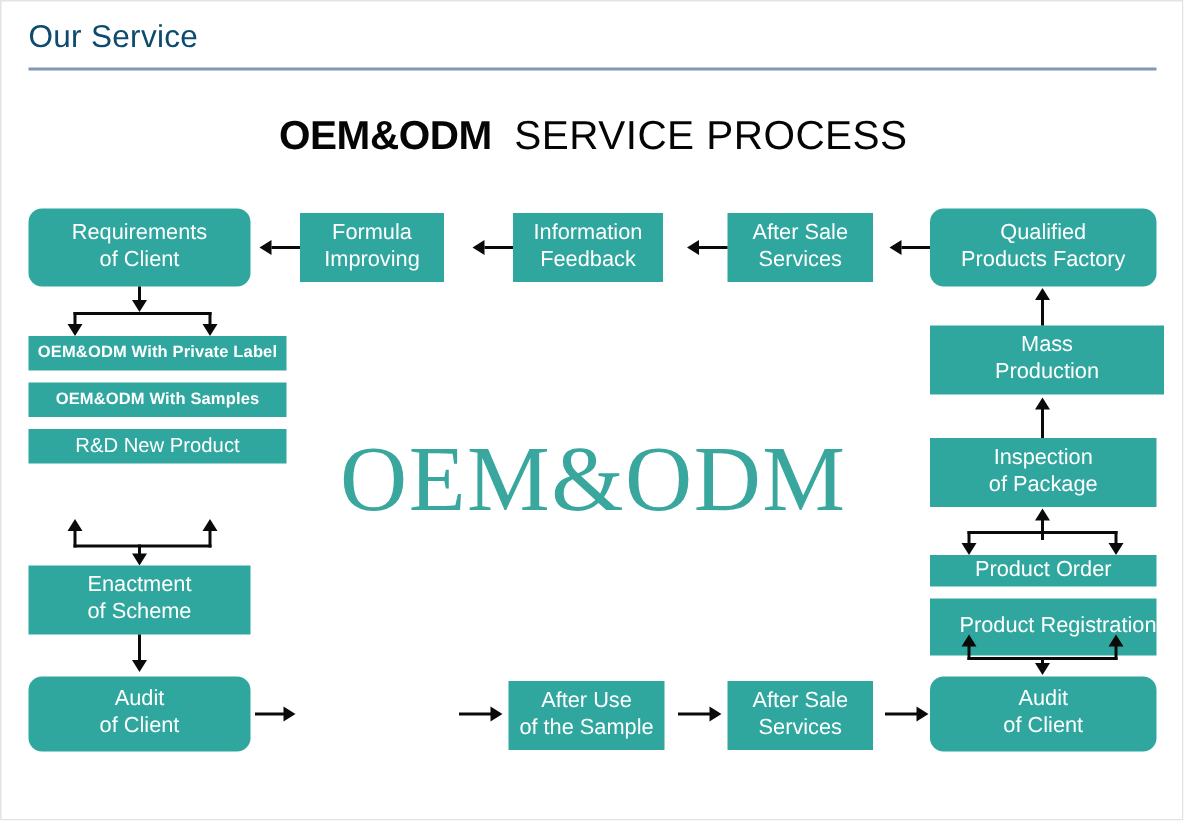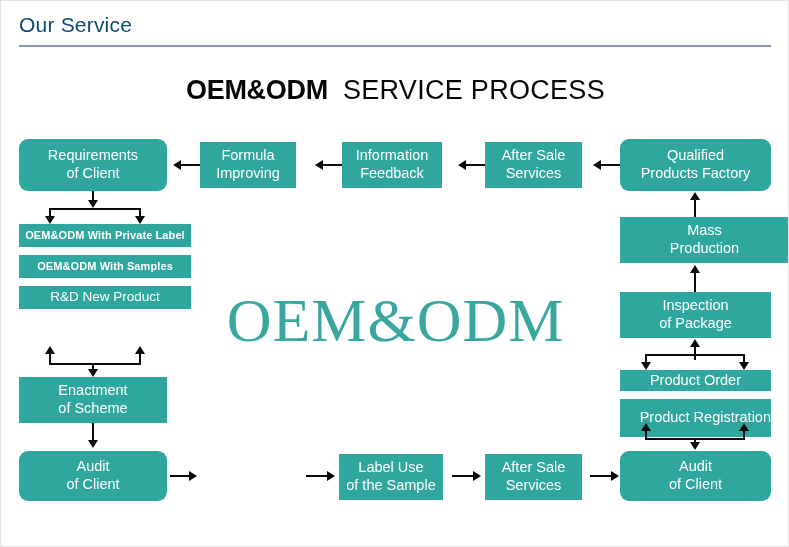--- a/index.html
+++ b/index.html
@@ -229,41 +229,41 @@
   </div>
 
   <div class="hline" style="left:169px; top:474px; width:20px;"></div>
   <div class="arrow right" style="left:188px; top:470px;"></div>
 
 
   <div class="hline" style="left:305px; top:474px; width:22px;"></div>
   <div class="arrow right" style="left:326px; top:470px;"></div>
 
   <div class="nbox" style="left:338px; top:453px; width:104px; height:46px;">
-    <span class="ln">Label Use</span>
+    <span class="ln">After Use</span>
     <span class="ln">of the Sample</span>
   </div>
 
   <div class="hline" style="left:451px; top:474px; width:22px;"></div>
   <div class="arrow right" style="left:472px; top:470px;"></div>
 
   <div class="nbox" style="left:484px; top:453px; width:97px; height:46px;">
     <span class="ln">After Sale</span>
     <span class="ln">Services</span>
   </div>
 
   <div class="hline" style="left:589px; top:474px; width:22px;"></div>
   <div class="arrow right" style="left:610px; top:470px;"></div>
 
   <div class="nbox round" style="left:619px; top:450px; width:151px; height:50px;">
     <span class="ln">Audit</span>
     <span class="ln">of Client</span>
   </div>
 
-  <div class="nbox" style="left:619px; top:216px; width:169px; height:46px;">
+  <div class="nbox" style="left:619px; top:216px; width:156px; height:46px;">
     <span class="ln">Mass</span>
     <span class="ln">Production</span>
   </div>
 
   <div class="nbox" style="left:619px; top:291px; width:151px; height:46px;">
     <span class="ln">Inspection</span>
     <span class="ln">of Package</span>
   </div>
 
   <div class="nbox" style="left:619px; top:369px; width:151px; height:21px;">

